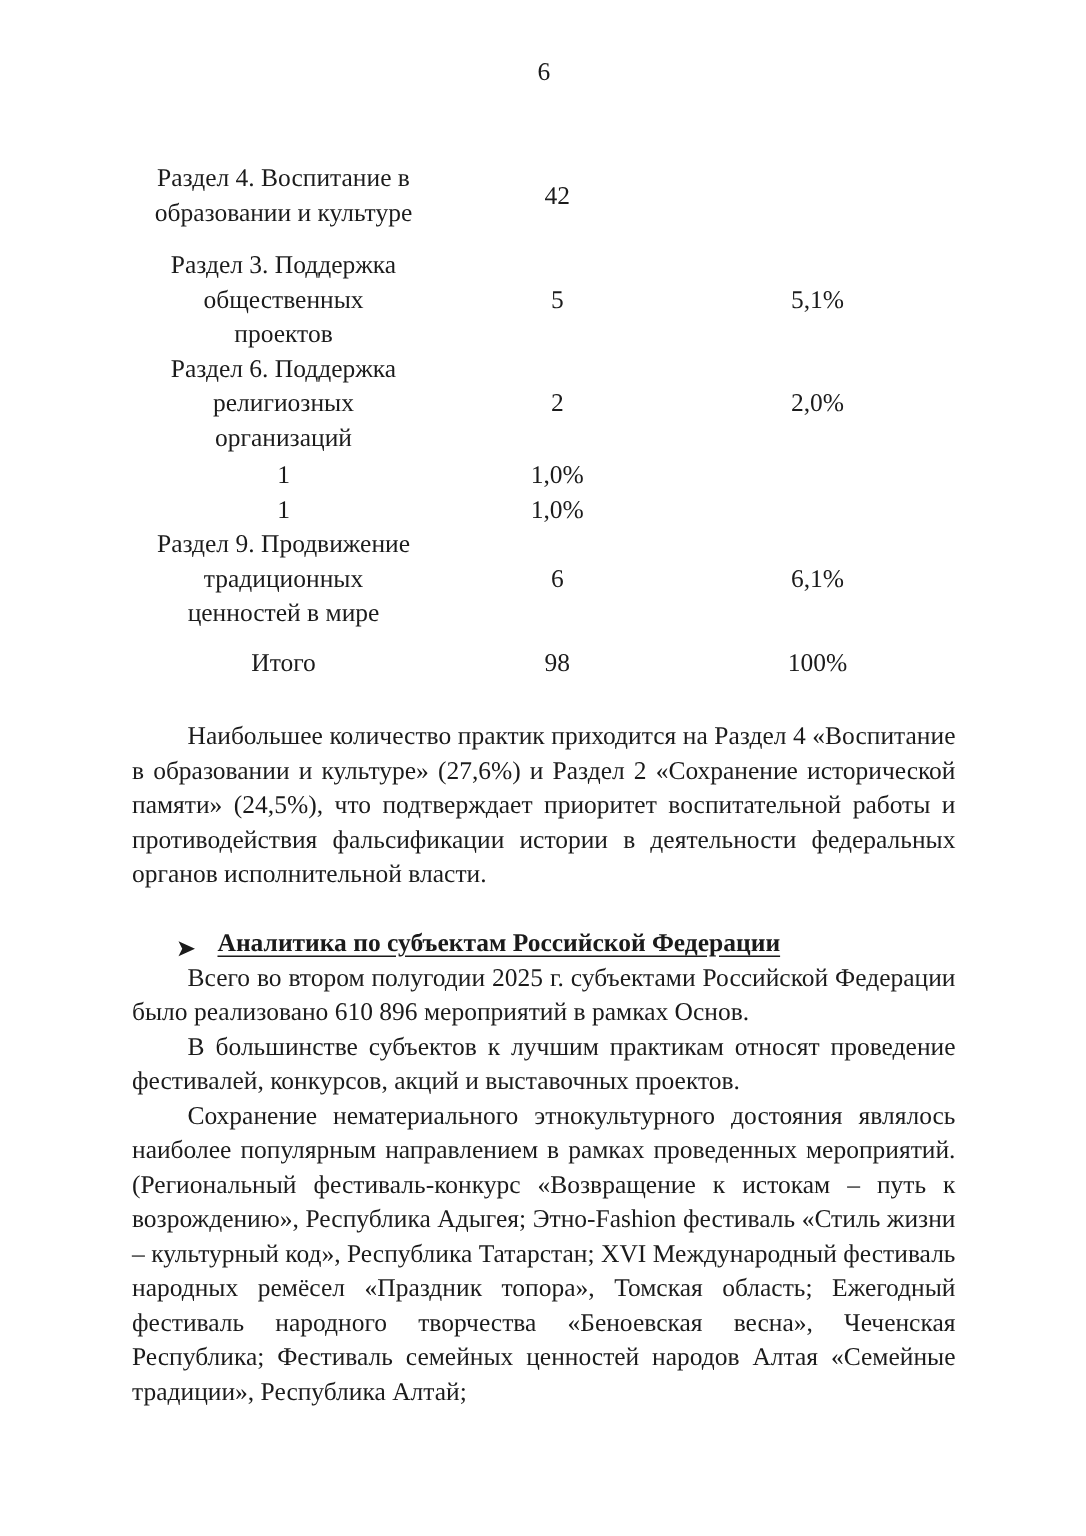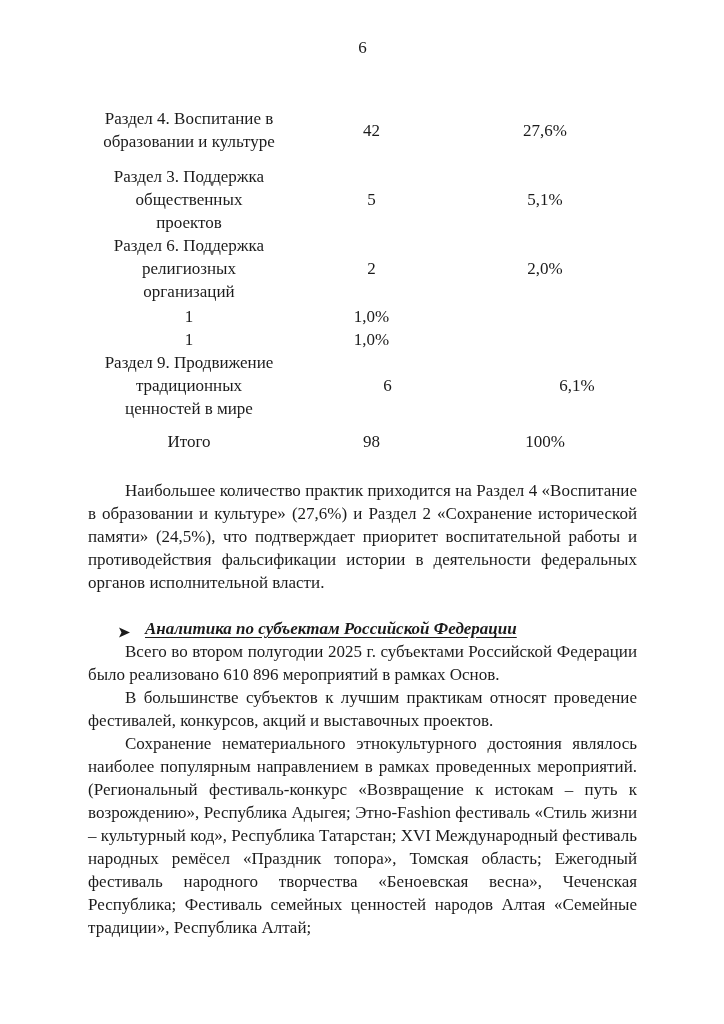--- a/index.html
+++ b/index.html
@@ -26,21 +26,21 @@
     grid-template-columns: 202px 163px 184px;
     align-items: center;
   }
   .trow .cell-label { text-align: center; padding: 0 14px; box-sizing: border-box; }
   .trow .cell-count, .trow .cell-percent { text-align: center; }
   .trow:nth-child(1) { margin-bottom: 12px; }
   .trow:nth-child(2) { margin-bottom: 0; }
   .trow:nth-child(3) { margin-bottom: 2px; }
   .trow:nth-child(4) { margin-bottom: 0; }
   .trow:nth-child(5) { margin-bottom: 0; }
-  .trow:nth-child(6) { margin-bottom: 10px; gap: 16px; }
+  .trow:nth-child(6) { margin-bottom: 10px; }
 
   .para {
     margin: 0;
     text-align: justify;
     text-indent: 37px;
   }
   .p-summary { margin-top: 26px; }
 
   .section-heading {
     position: relative;
@@ -51,37 +51,35 @@
   .bullet {
     position: absolute;
     left: 30px;
     top: 5px;
     width: 13px;
     height: 13px;
     display: inline-block;
   }
   .heading-text {
     font-weight: bold;
-    font-style: italic;
     text-decoration: underline;
     text-underline-offset: 3px;
   }
 </style>
 </head>
 <body>
 
 <div class="page">
 
   <div class="page-number">6</div>
 
   <div class="ptable">
     <div class="trow">
       <div class="cell-label">Раздел 4. Воспитание в образовании и культуре</div>
       <div class="cell-count">42</div>
-      <div class="cell-percent">27,6%</div>
     </div>
     <div class="trow">
       <div class="cell-label">Раздел 3. Поддержка общественных проектов</div>
       <div class="cell-count">5</div>
       <div class="cell-percent">5,1%</div>
     </div>
     <div class="trow">
       <div class="cell-label">Раздел 6. Поддержка религиозных организаций</div>
       <div class="cell-count">2</div>
       <div class="cell-percent">2,0%</div>

